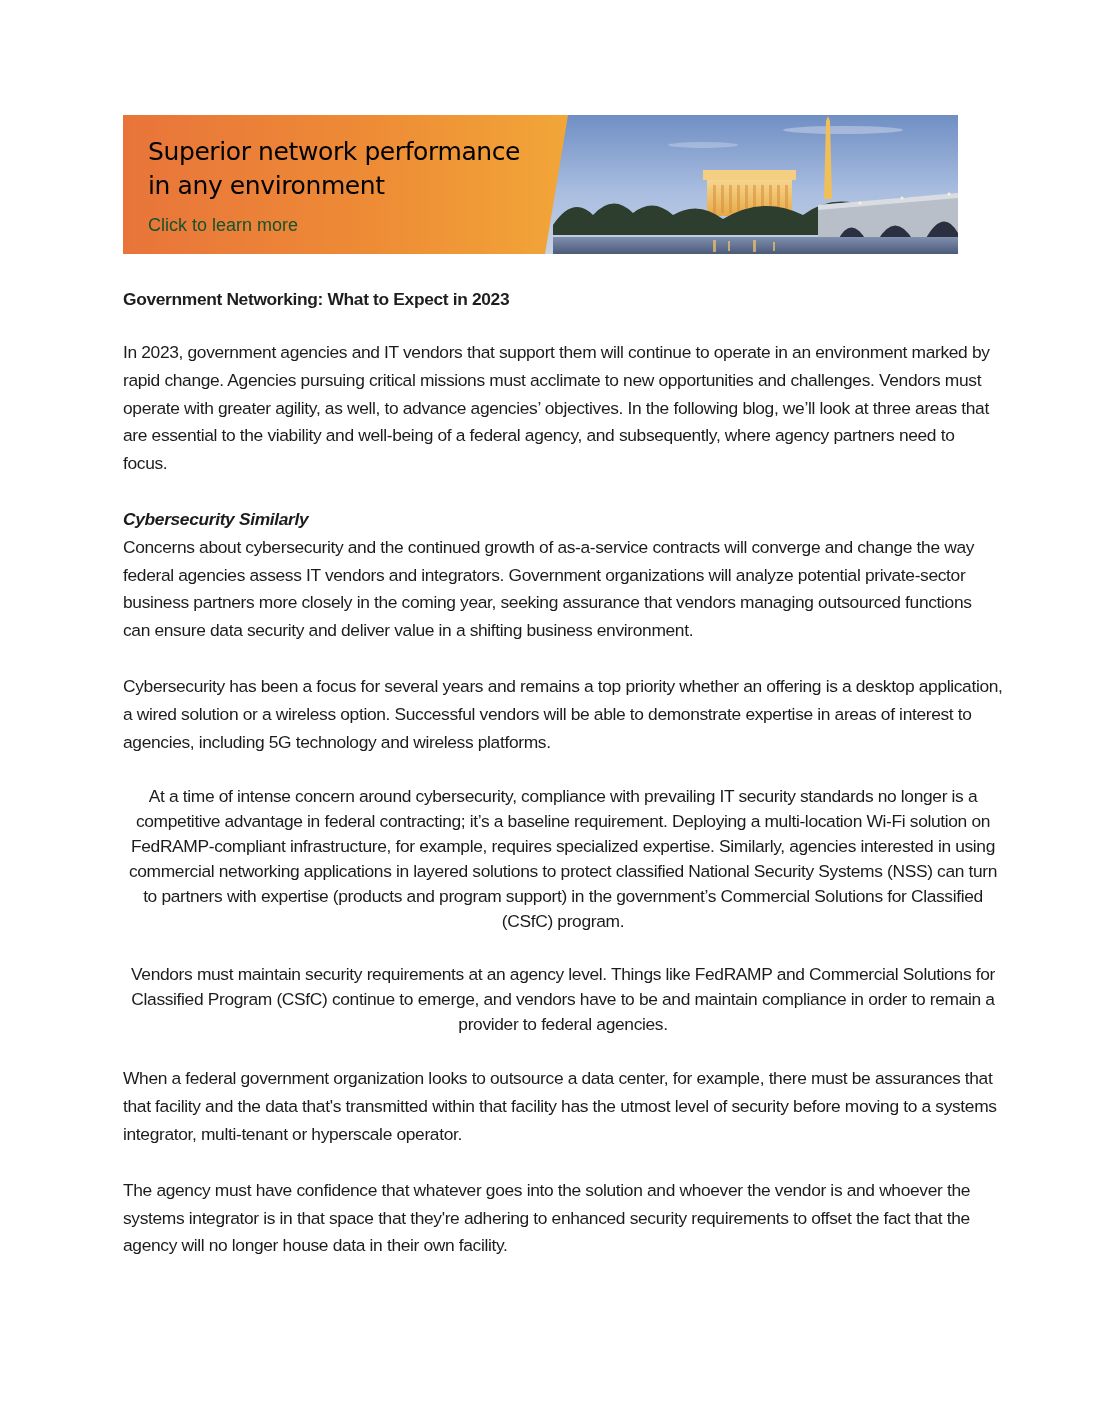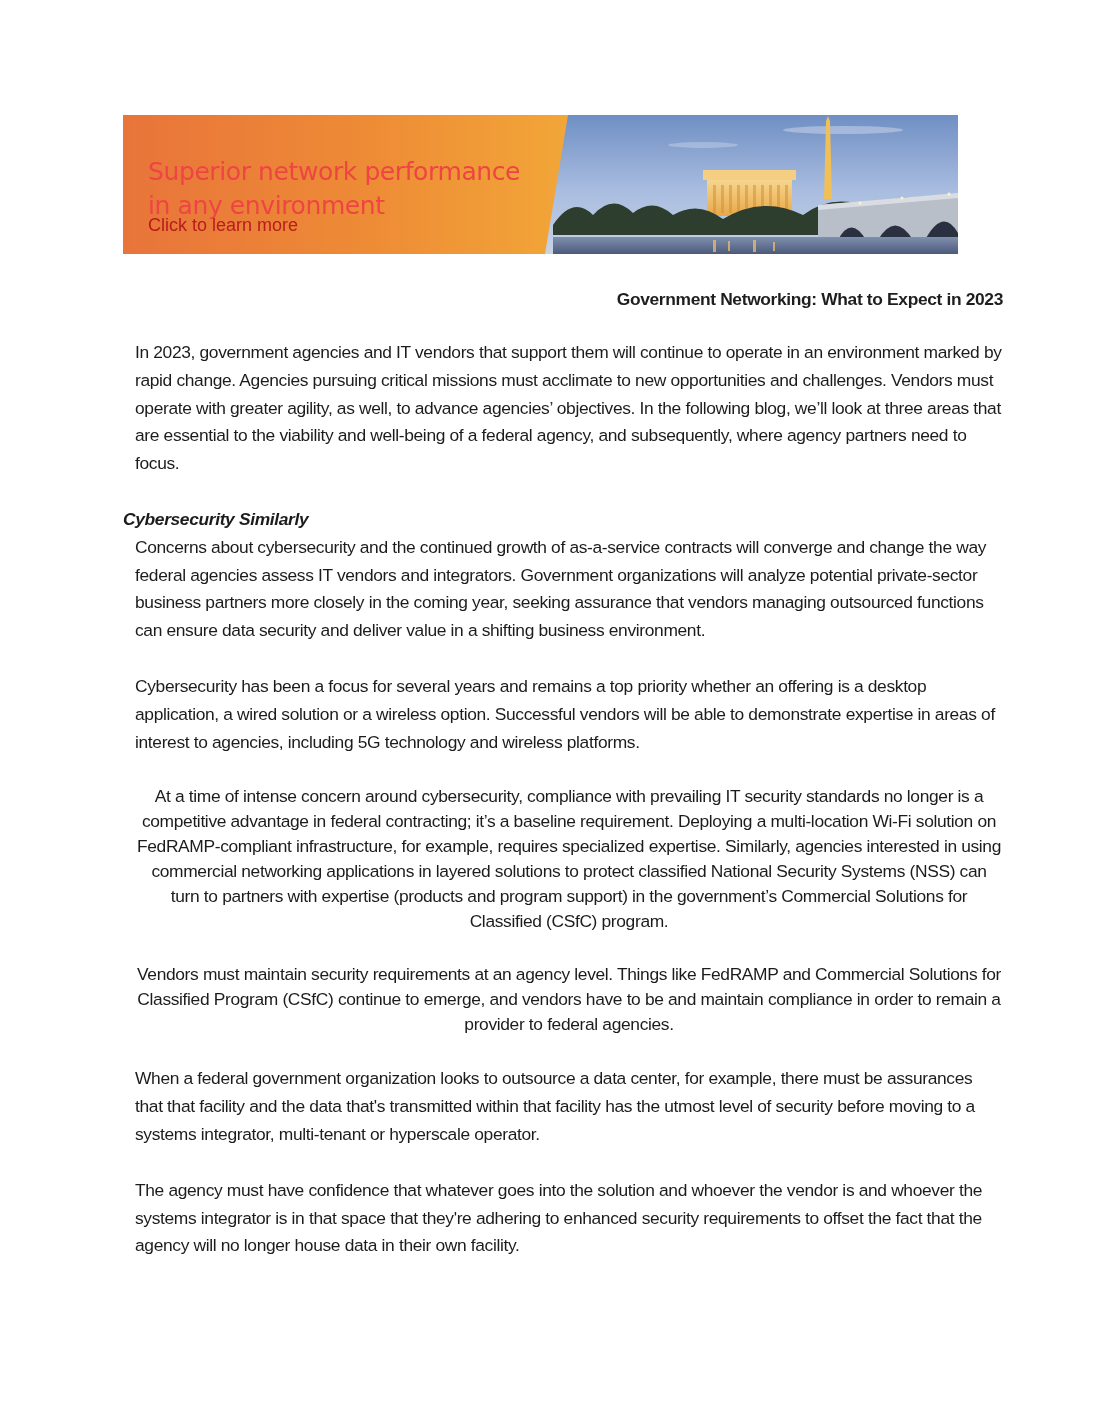--- a/index.html
+++ b/index.html
@@ -40,57 +40,55 @@
       clip-path: polygon(0 0, 445px 0, 422px 139px, 0 139px);
     }
     .banner-headline {
       position: absolute;
       left: 25px;
       top: 20px;
       font-family: "DejaVu Sans", sans-serif;
       font-weight: normal;
       font-size: 25px;
       line-height: 34px;
-      color: #ef4444;
+      color: #000000;
       letter-spacing: -0.4px;
       white-space: pre-line;
       width: 420px;
-      margin-top: 20px;
     }
     .banner-cta {
       position: absolute;
       left: 25px;
       top: 100px;
       font-family: "Liberation Sans", sans-serif;
       font-size: 18px;
-      color: #b91c1c;
+      color: #14532d;
       letter-spacing: 0px;
     }
     
     .article {
       position: absolute;
       left: 123px;
       top: 286px;
       width: 880px;
       font-family: "Liberation Sans", sans-serif;
       font-size: 17.4px;
       line-height: 27.8px;
       color: #1c1c1c;
       letter-spacing: -0.35px;
     }
     .title {
       font-weight: bold;
       margin: 0 0 27px 0;
       font-size: 17.4px;
       line-height: 26px;
       color: #1e1e1e;
-      text-align: right;
     }
     .para {
-      margin: 0 0 28px 12px;
+      margin: 0 0 28px 0;
     }
     .section-heading {
       font-weight: bold;
       font-style: italic;
       margin: 0;
     }
     .tight {
       line-height: 25px;
       text-align: center;
     }

